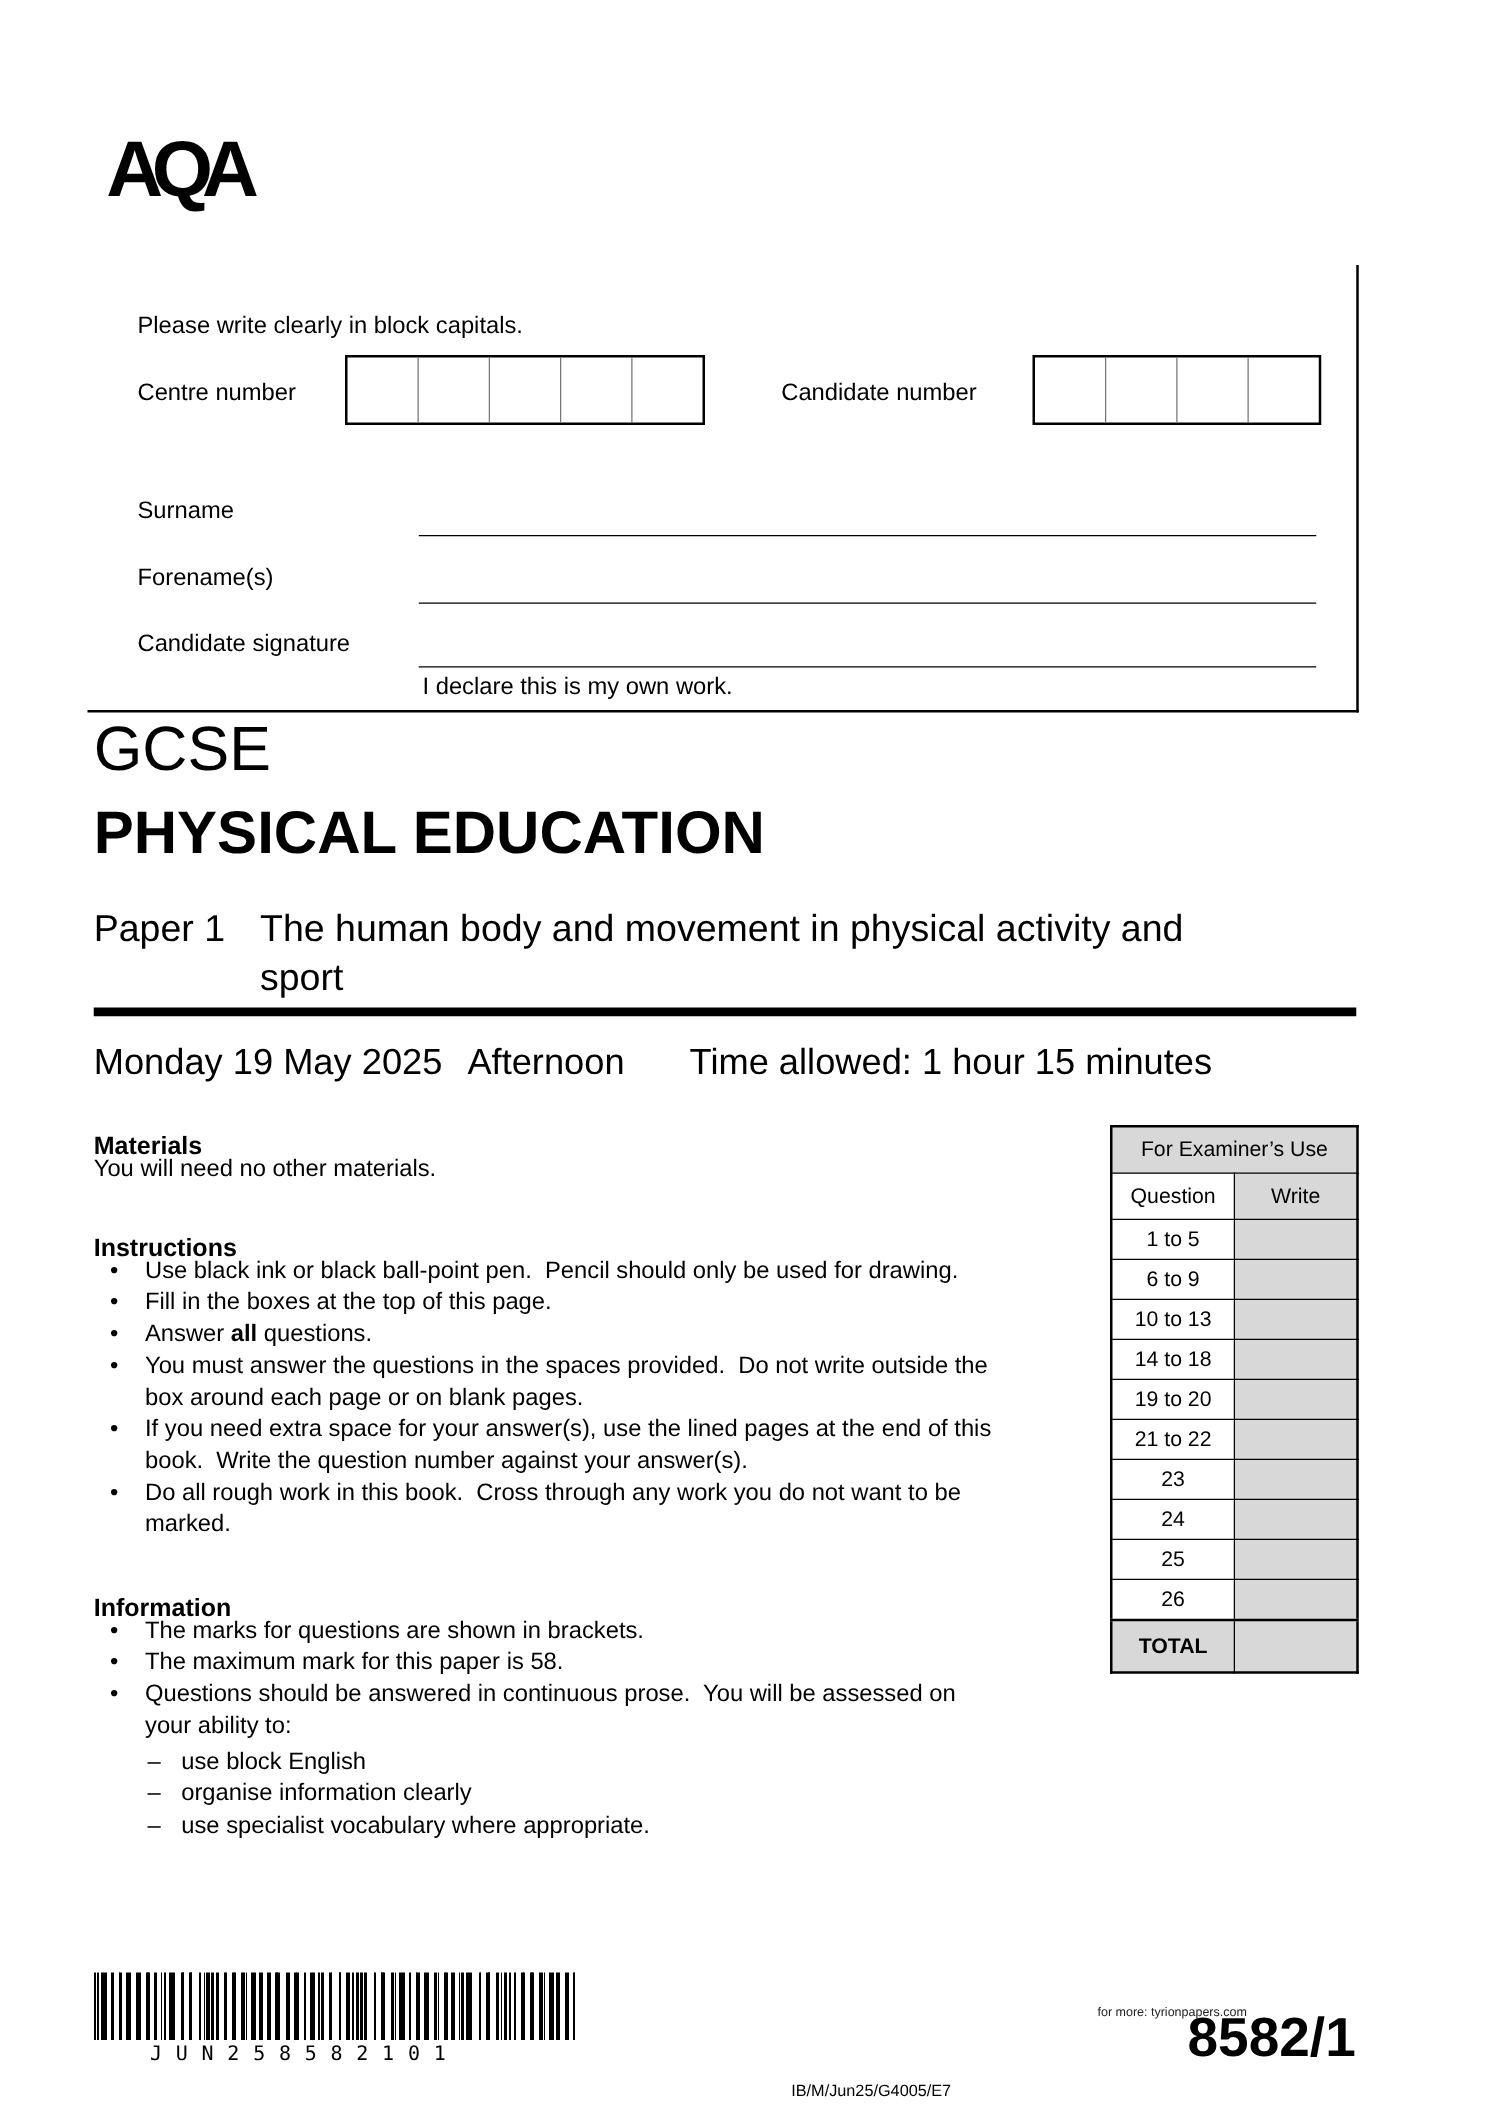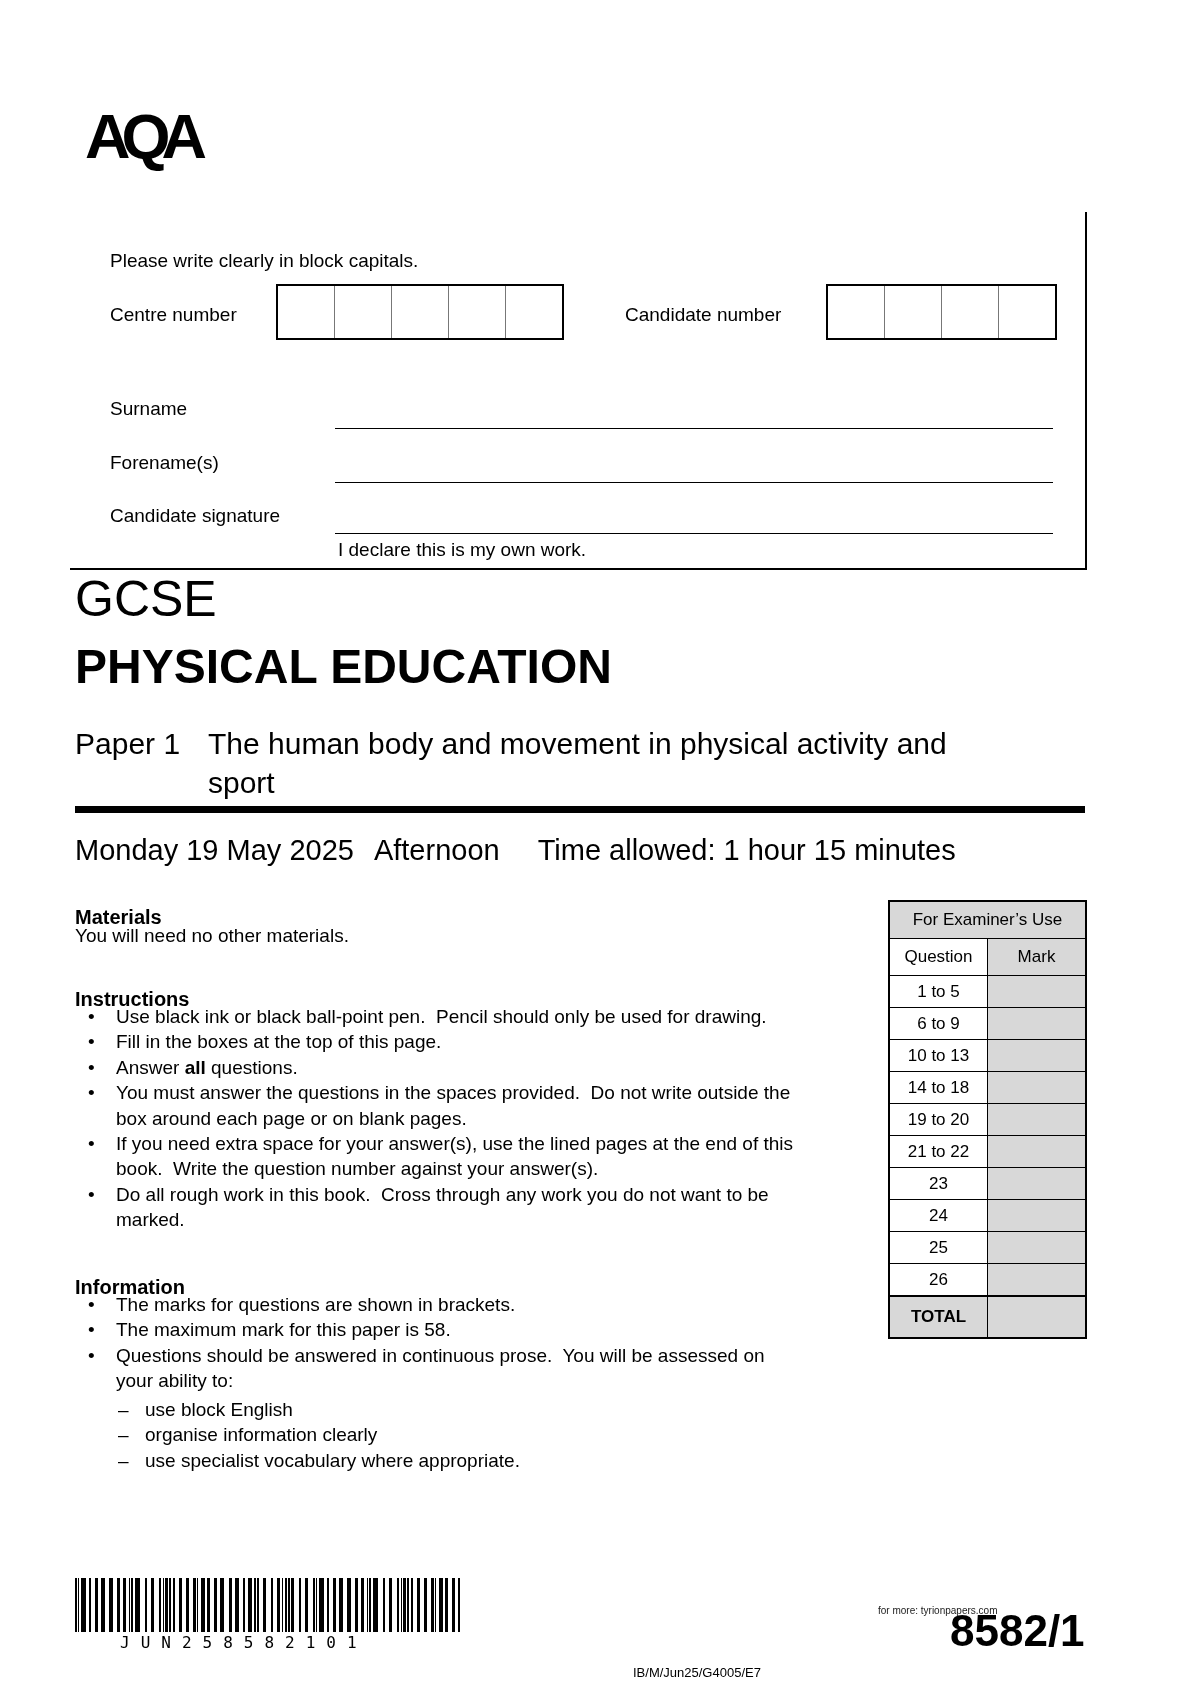--- a/index.html
+++ b/index.html
@@ -34,21 +34,21 @@
   
   .qualification{position:absolute;left:75px;top:572px;font-size:50px;line-height:54px;font-weight:400;}
   .subject{position:absolute;left:75px;top:640px;font-size:48px;line-height:54px;font-weight:700;}
   .paper-number{position:absolute;left:75px;top:724px;font-size:30px;line-height:39px;}
   .paper-title{position:absolute;left:208px;top:724px;width:795px;font-size:30px;line-height:39px;}
   .rule{position:absolute;left:75px;top:806px;width:1010px;height:7px;background:#000;}
 
   
   .session-line{position:absolute;left:75px;top:834px;font-size:29px;display:flex;}
   .session-date{margin-right:20px;}
-  .session-tod{margin-right:38px;}
+  .session-tod{margin-right:52px;}
 
   
   .sec-heading{position:absolute;left:75px;font-size:20px;font-weight:700;margin-top:11px;}
   .h-materials{top:895px;}
   .h-instructions{top:977px;text-align:right;}
   .h-information{top:1265px;}
   .materials-body{position:absolute;left:75px;top:925px;font-size:19px;}
   .blist{position:absolute;left:88px;margin:0;padding:0;list-style:none;width:745px;}
   .list-instructions{top:1004px;}
   .list-information{top:1292px;}
@@ -196,21 +196,21 @@
     </li>
   </ul>
 
   <table class="exam-table">
     <tbody>
         <tr class="et-title-row">
       <td colspan="2">For Examiner’s Use</td>
     </tr>
     <tr class="et-head-row">
       <td class="qcol">Question</td>
-      <td class="shade">Mark</td>
+      <td class="shade">Write</td>
     </tr>
     <tr class="et-row">
       <td class="qcol">1 to 5</td>
       <td class="shade"></td>
     </tr>
     <tr class="et-row">
       <td class="qcol">6 to 9</td>
       <td class="shade"></td>
     </tr>
     <tr class="et-row">

